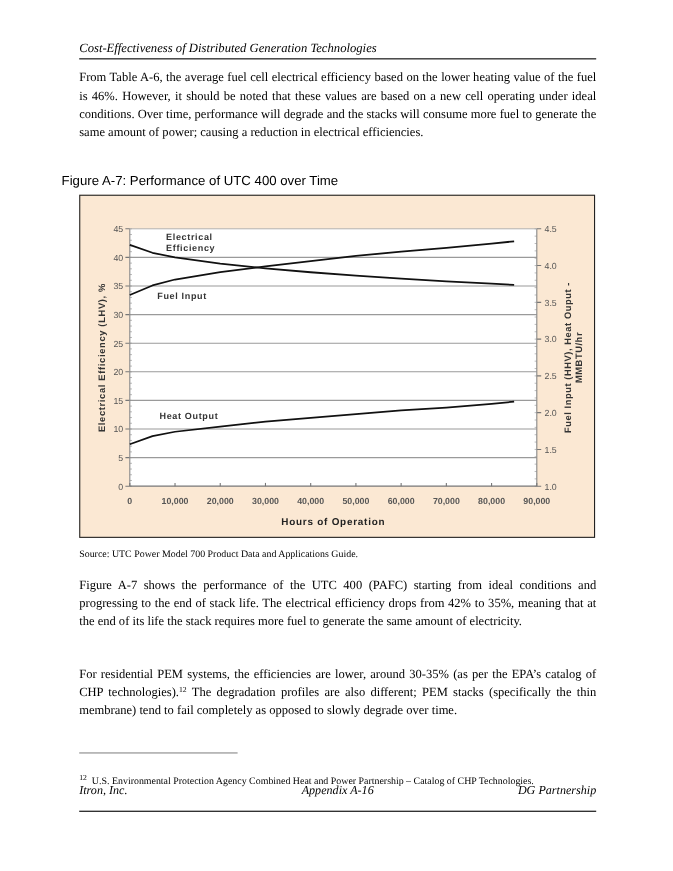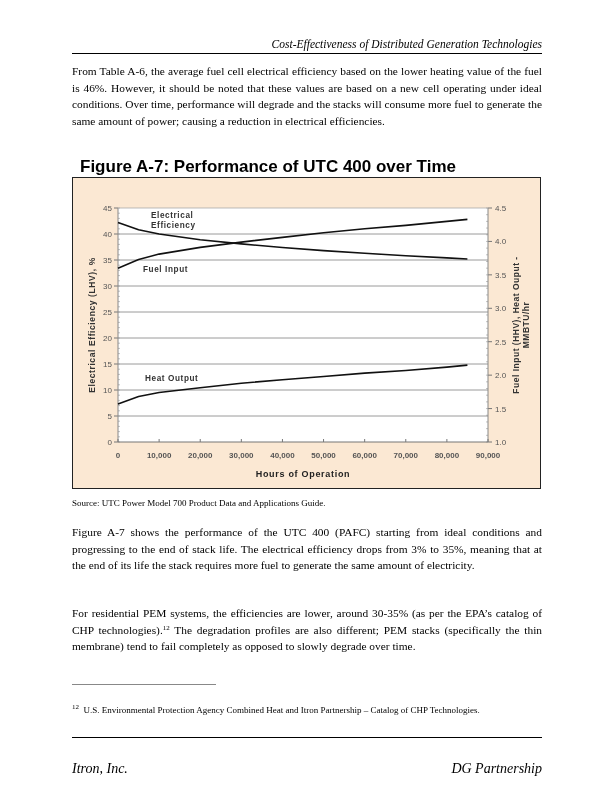--- a/index.html
+++ b/index.html
@@ -1,31 +1,31 @@
 <!DOCTYPE html>
 <html><head>
 <meta charset="utf-8">
 <style>
   html, body { margin: 0; padding: 0; background: #ffffff; }
   body { width: 612px; height: 792px; position: relative; overflow: hidden; font-family: "Liberation Serif", serif; color: #000; }
-  .header { position: absolute; left: 72px; top: 38px; width: 470px; text-align: right; font-style: italic; font-size: 11.5px; }
+  .header { position: absolute; left: 72px; top: 38px; width: 470px; text-align: left; font-style: italic; font-size: 11.5px; }
   .header-rule { position: absolute; left: 72px; top: 53px; width: 470px; height: 0; border-top: 1.3px solid #000; }
   .para { position: absolute; left: 72px; width: 470px; font-size: 11.4px; line-height: 16.6px; text-align: justify; }
   .p1 { top: 63px; }
   .p2 { top: 524px; }
   .p3 { top: 605px; }
-  .fig-title { position: absolute; left: 80px; top: 157px; font-family: "Liberation Sans", sans-serif; font-weight: bold; font-size: 17px; }
+  .fig-title { position: absolute; left: 56px; top: 157px; font-family: "Liberation Sans", sans-serif; font-weight: normal; font-size: 12px; }
   .chart-box { position: absolute; left: 72px; top: 177px; width: 469px; height: 312px; background: #fbe8d3; border: 1.6px solid #222; box-sizing: border-box; }
   .chart-svg { position: absolute; left: 0; top: 0; }
   .source { position: absolute; left: 72px; top: 498px; font-size: 9px; }
   sup { font-size: 7px; line-height: 0; vertical-align: 4px; }
   .fn-rule { position: absolute; left: 72px; top: 684px; width: 144px; border-top: 1px solid #888; }
   .footnote { position: absolute; left: 72px; top: 705px; font-size: 9px; }
   .footer-rule { position: absolute; left: 72px; top: 737px; width: 470px; border-top: 1.5px solid #000; }
-  .footer { position: absolute; left: 72px; top: 761px; width: 470px; font-style: italic; font-size: 14px; height: 16px; }
+  .footer { position: absolute; left: 72px; top: 713px; width: 470px; font-style: italic; font-size: 11px; height: 16px; }
   .footer .l { position: absolute; left: 0; }
   .footer .c { position: absolute; left: 0; width: 100%; text-align: center; }
   .footer .r { position: absolute; right: 0; }
 </style>
 </head>
 <body>
 
 <div class="header">Cost-Effectiveness of Distributed Generation Technologies</div>
 <div class="header-rule"></div>
 
@@ -195,24 +195,25 @@
       <text x="72" y="203" font-size="8.2" font-weight="bold" fill="#333" font-family="&quot;Liberation Sans&quot;, sans-serif" letter-spacing="0.6">Heat Output</text>
       <text x="0" y="0" transform="translate(22,147) rotate(-90)" text-anchor="middle" font-size="8.5" font-weight="bold" fill="#333" font-family="&quot;Liberation Sans&quot;, sans-serif" letter-spacing="0.6">Electrical Efficiency (LHV), %</text>
       <text x="0" y="0" transform="translate(446,147) rotate(-90)" text-anchor="middle" font-size="8.5" font-weight="bold" fill="#333" font-family="&quot;Liberation Sans&quot;, sans-serif" letter-spacing="0.5">Fuel Input (HHV), Heat Ouput -</text>
       <text x="0" y="0" transform="translate(456,147) rotate(-90)" text-anchor="middle" font-size="8.5" font-weight="bold" fill="#333" font-family="&quot;Liberation Sans&quot;, sans-serif" letter-spacing="0.5">MMBTU/hr</text>
       <text x="230" y="299" text-anchor="middle" font-size="9" font-weight="bold" fill="#222" font-family="&quot;Liberation Sans&quot;, sans-serif" letter-spacing="0.7">Hours of Operation</text>
     </svg>
 </div>
 
 <div class="source">Source: UTC Power Model 700 Product Data and Applications Guide.</div>
 
-<div class="para p2">Figure A-7 shows the performance of the UTC 400 (PAFC) starting from ideal conditions and progressing to the end of stack life.  The electrical efficiency drops from 3% to 35%, meaning that at the end of its life the stack requires more fuel to generate the same amount of electricity.</div>
+<div class="para p2">Figure A-7 shows the performance of the UTC 400 (PAFC) starting from ideal conditions and progressing to the end of stack life.  The electrical efficiency drops from 42% to 35%, meaning that at the end of its life the stack requires more fuel to generate the same amount of electricity.</div>
 
 <div class="para p3"><span>For residential PEM systems, the efficiencies are lower, around 30-35% (as per the EPA’s catalog of CHP technologies).</span><sup>12</sup><span>  The degradation profiles are also different; PEM stacks (specifically the thin membrane) tend to fail completely as opposed to slowly degrade over time.</span></div>
 
 <div class="fn-rule"></div>
-<div class="footnote"><sup>12</sup>&nbsp; <span>U.S. Environmental Protection Agency Combined Heat and Itron Partnership – Catalog of CHP Technologies.</span></div>
+<div class="footnote"><sup>12</sup>&nbsp; <span>U.S. Environmental Protection Agency Combined Heat and Power Partnership – Catalog of CHP Technologies.</span></div>
 
 <div class="footer-rule"></div>
 <div class="footer">
   <span class="l">Itron, Inc.</span>
+  <span class="c">Appendix A-16</span>
   <span class="r">DG Partnership</span>
 </div>
 
 </body></html>

